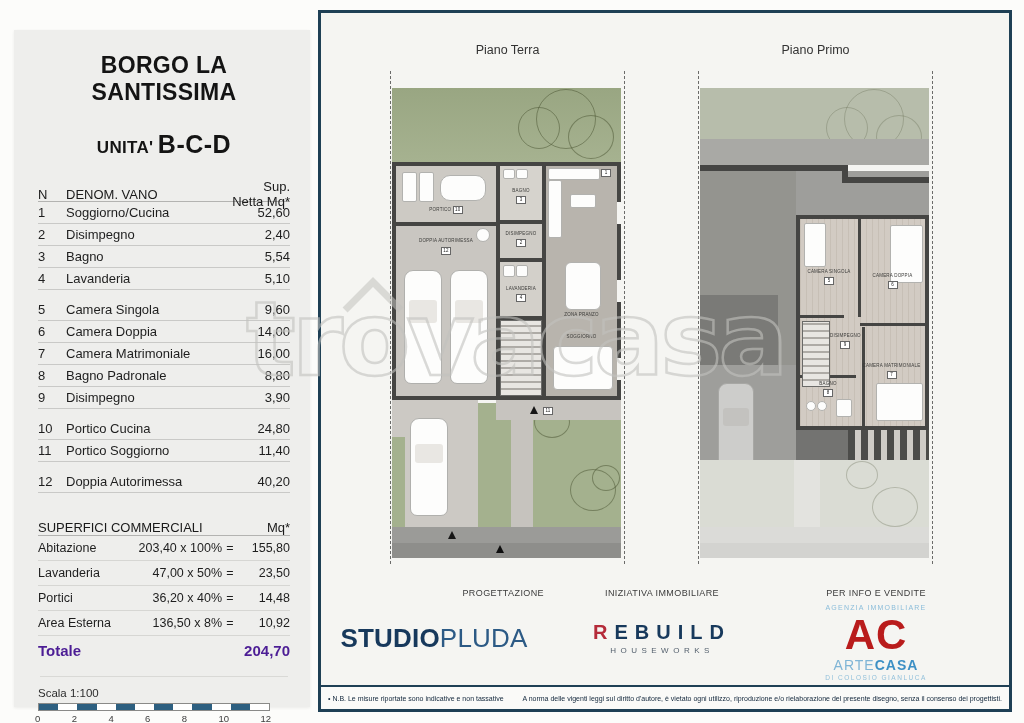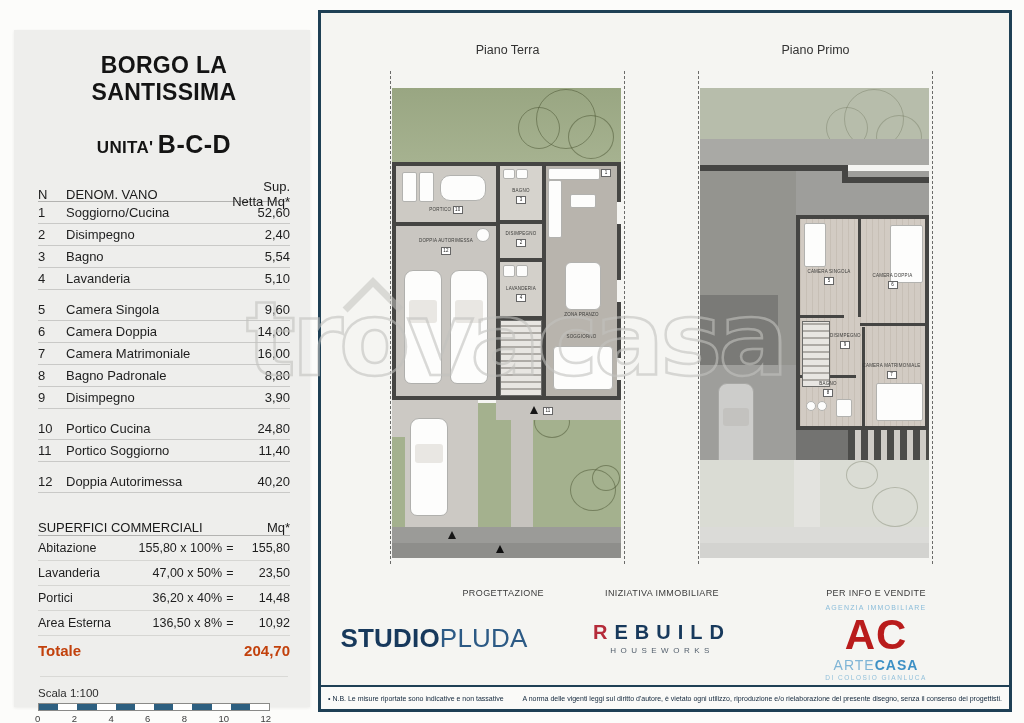--- a/index.html
+++ b/index.html
@@ -17,21 +17,21 @@
   .thead{height:22px;font-size:13px;color:#1a1a1a;border-bottom:1px solid #b3b3b1;}
   .trow{height:21px;font-size:13px;color:#1e1e1e;border-bottom:1px solid #c9c9c7;}
   .trow.gap{margin-top:9px;}
   .tarea,.col-area{text-align:right;}
   .stable{margin-top:20px;}
   .shead{display:flex;justify-content:space-between;align-items:flex-end;height:22px;font-size:13px;color:#1a1a1a;border-bottom:1px solid #b3b3b1;}
   .srow{display:grid;grid-template-columns:80px 1fr 16px 52px;align-items:center;height:24px;font-size:12.5px;color:#1e1e1e;border-bottom:1px solid #d6d6d3;}
   .sexpr{text-align:right;}
   .seq{text-align:center;}
   .sres{text-align:right;}
-  .totrow{display:flex;justify-content:space-between;align-items:center;height:28px;font-size:15px;font-weight:700;color:#c2410c;}
+  .totrow{display:flex;justify-content:space-between;align-items:center;height:28px;font-size:15px;font-weight:700;color:#4c1d95;}
   .divider{height:1px;background:#d9d9d6;margin:12px 2px 0 2px;}
   .scaleblk{margin-top:10px;}
   .scale-label{font-size:11.5px;color:#2d2d2d;}
   .scalebar{margin-top:4px;width:230px;height:6px;border:1px solid #8a8a88;display:flex;background:#fff;}
   .scalebar span{flex:1;}
   .scalebar span:nth-child(odd){background:#2d5f80;}
   .scaleticks{display:flex;justify-content:space-between;width:236px;margin:2px 0 0 -3px;font-size:9.5px;color:#3c3c3c;}
 
   
   .panel{position:absolute;left:318px;top:10px;width:694px;height:702px;border:3px solid #1f4055;background:#f5f5f2;box-sizing:border-box;z-index:1;}
@@ -164,21 +164,21 @@
       </div>
   </div>
 
   <div class="stable">
     <div class="shead">
       <span>SUPERFICI COMMERCIALI</span>
       <span>Mq*</span>
     </div>
     <div class="srow">
         <span>Abitazione</span>
-        <span class="sexpr">155,80 x 100%</span>
+        <span class="sexpr">203,40 x 100%</span>
         <span class="seq">=</span>
         <span class="sres">155,80</span>
       </div>
     <div class="srow">
         <span>Lavanderia</span>
         <span class="sexpr">47,00 x 50%</span>
         <span class="seq">=</span>
         <span class="sres">23,50</span>
       </div>
     <div class="srow">

